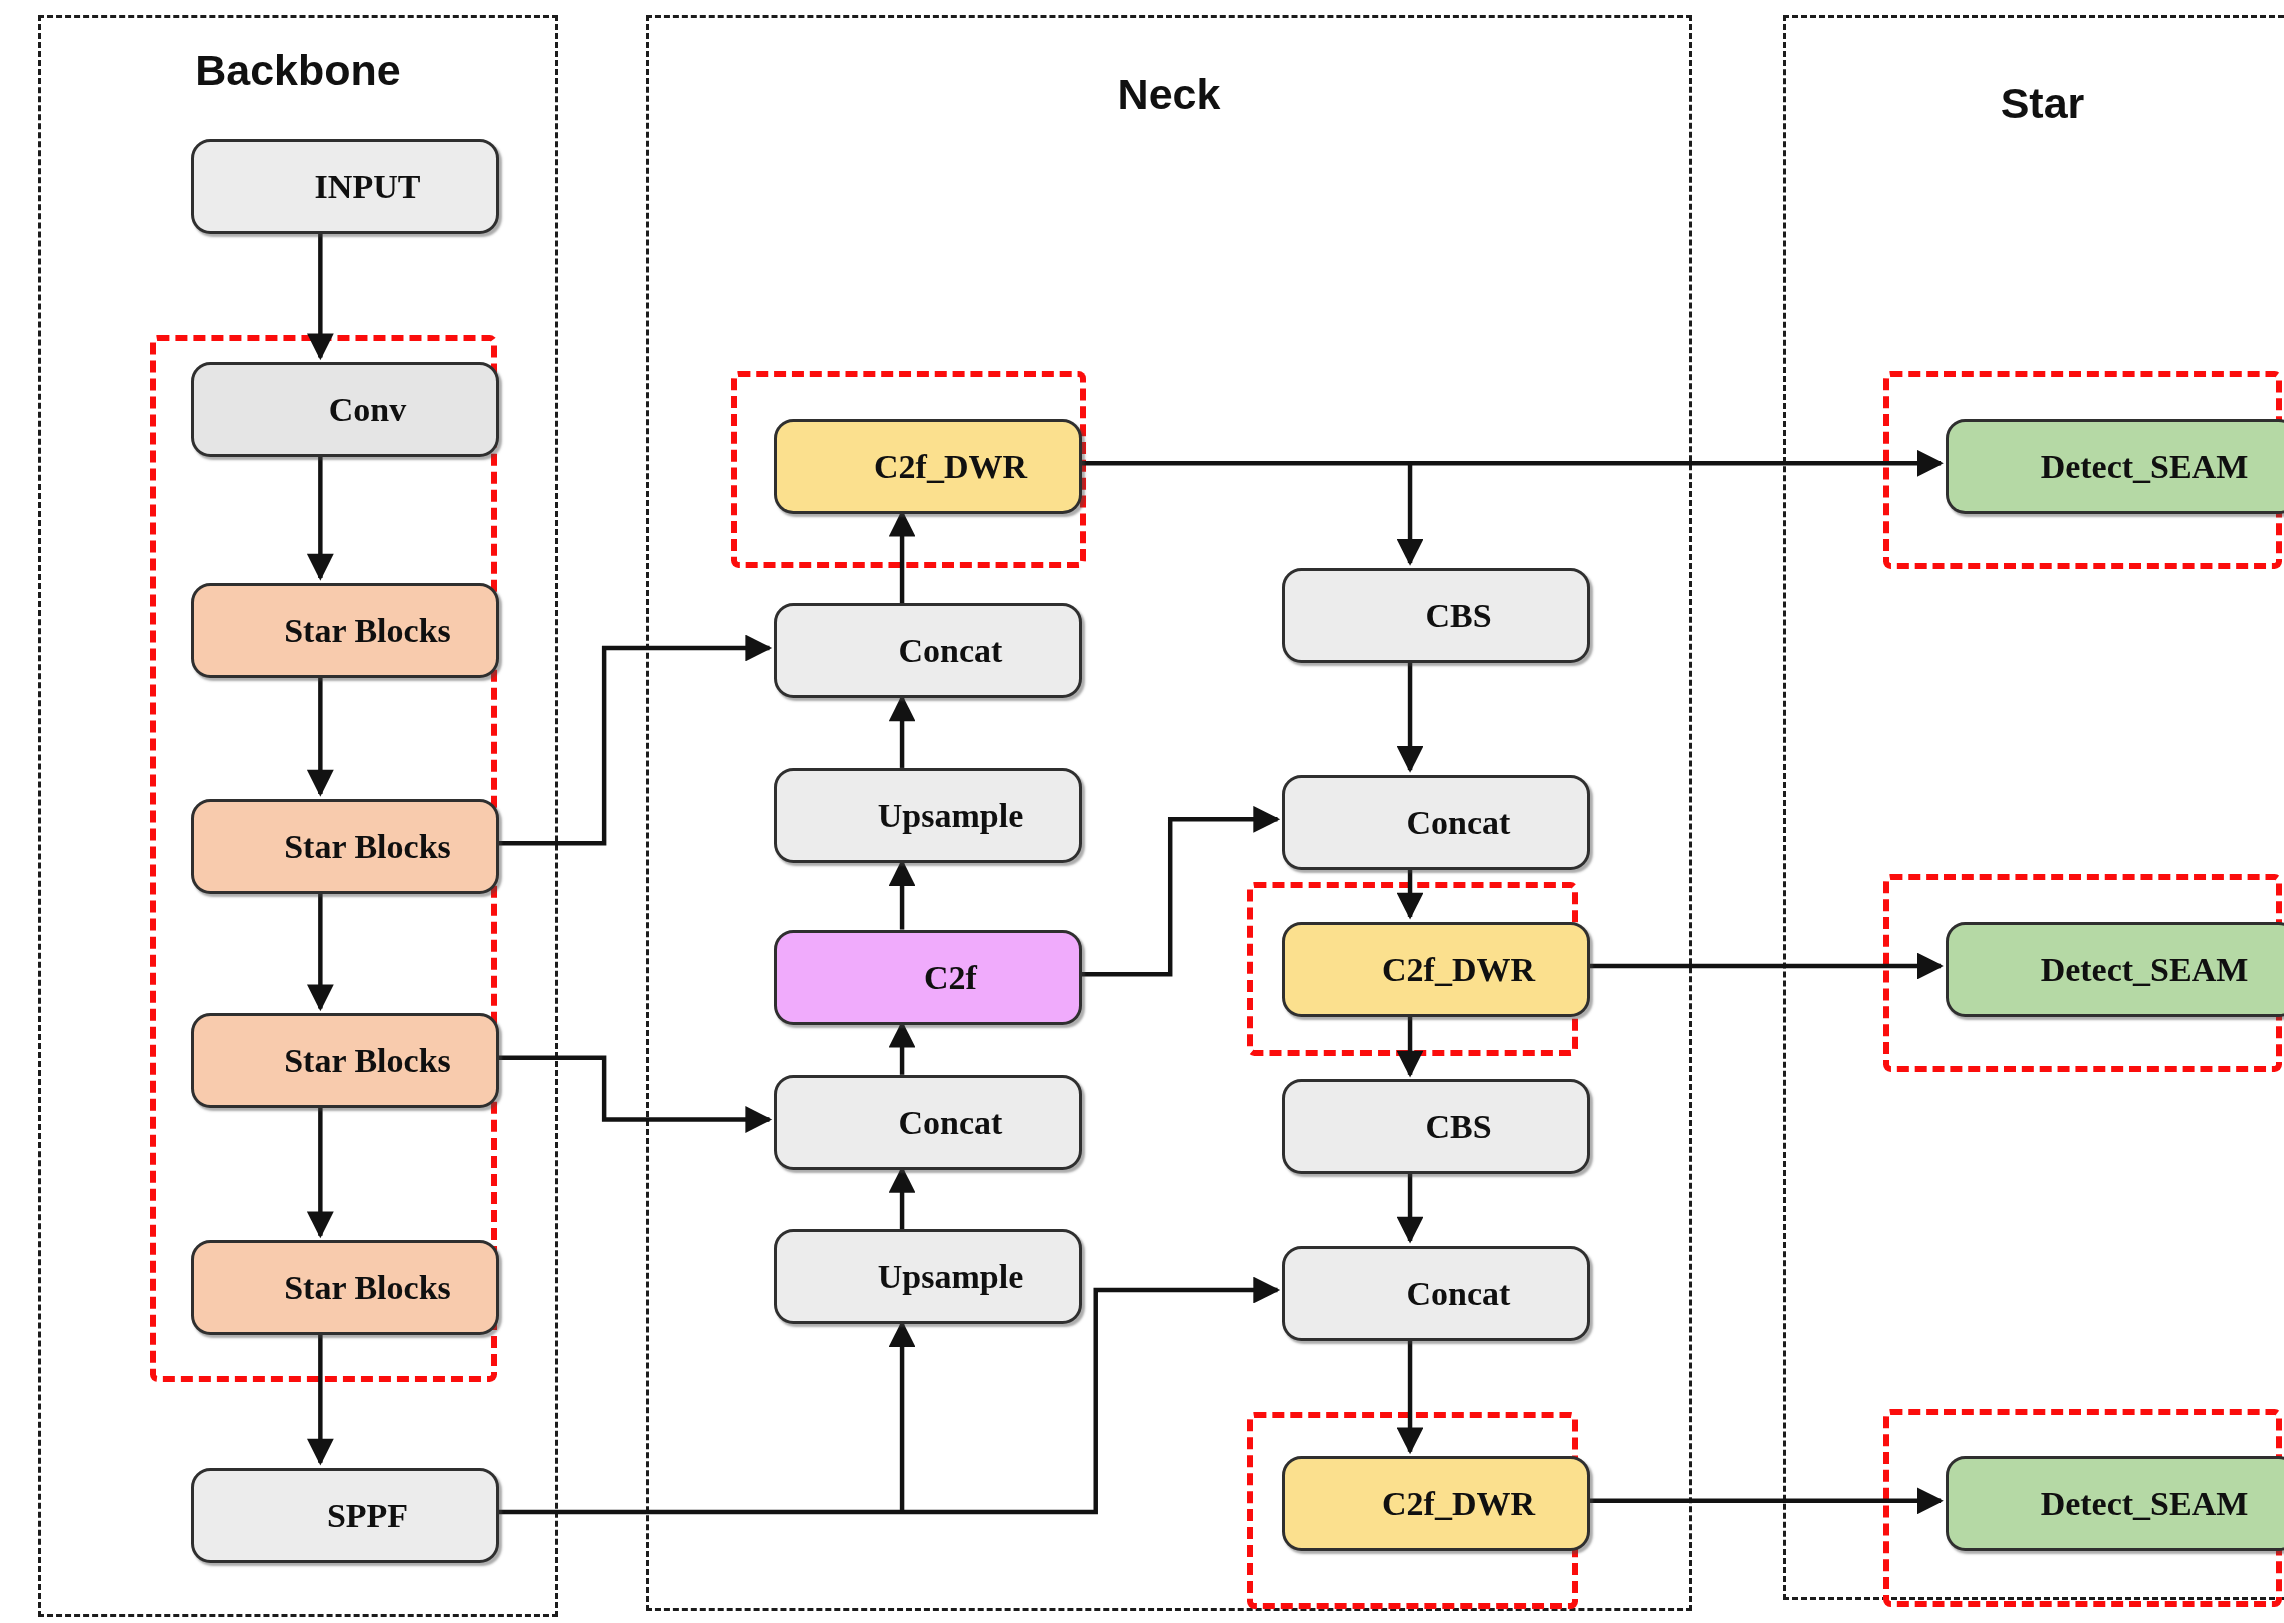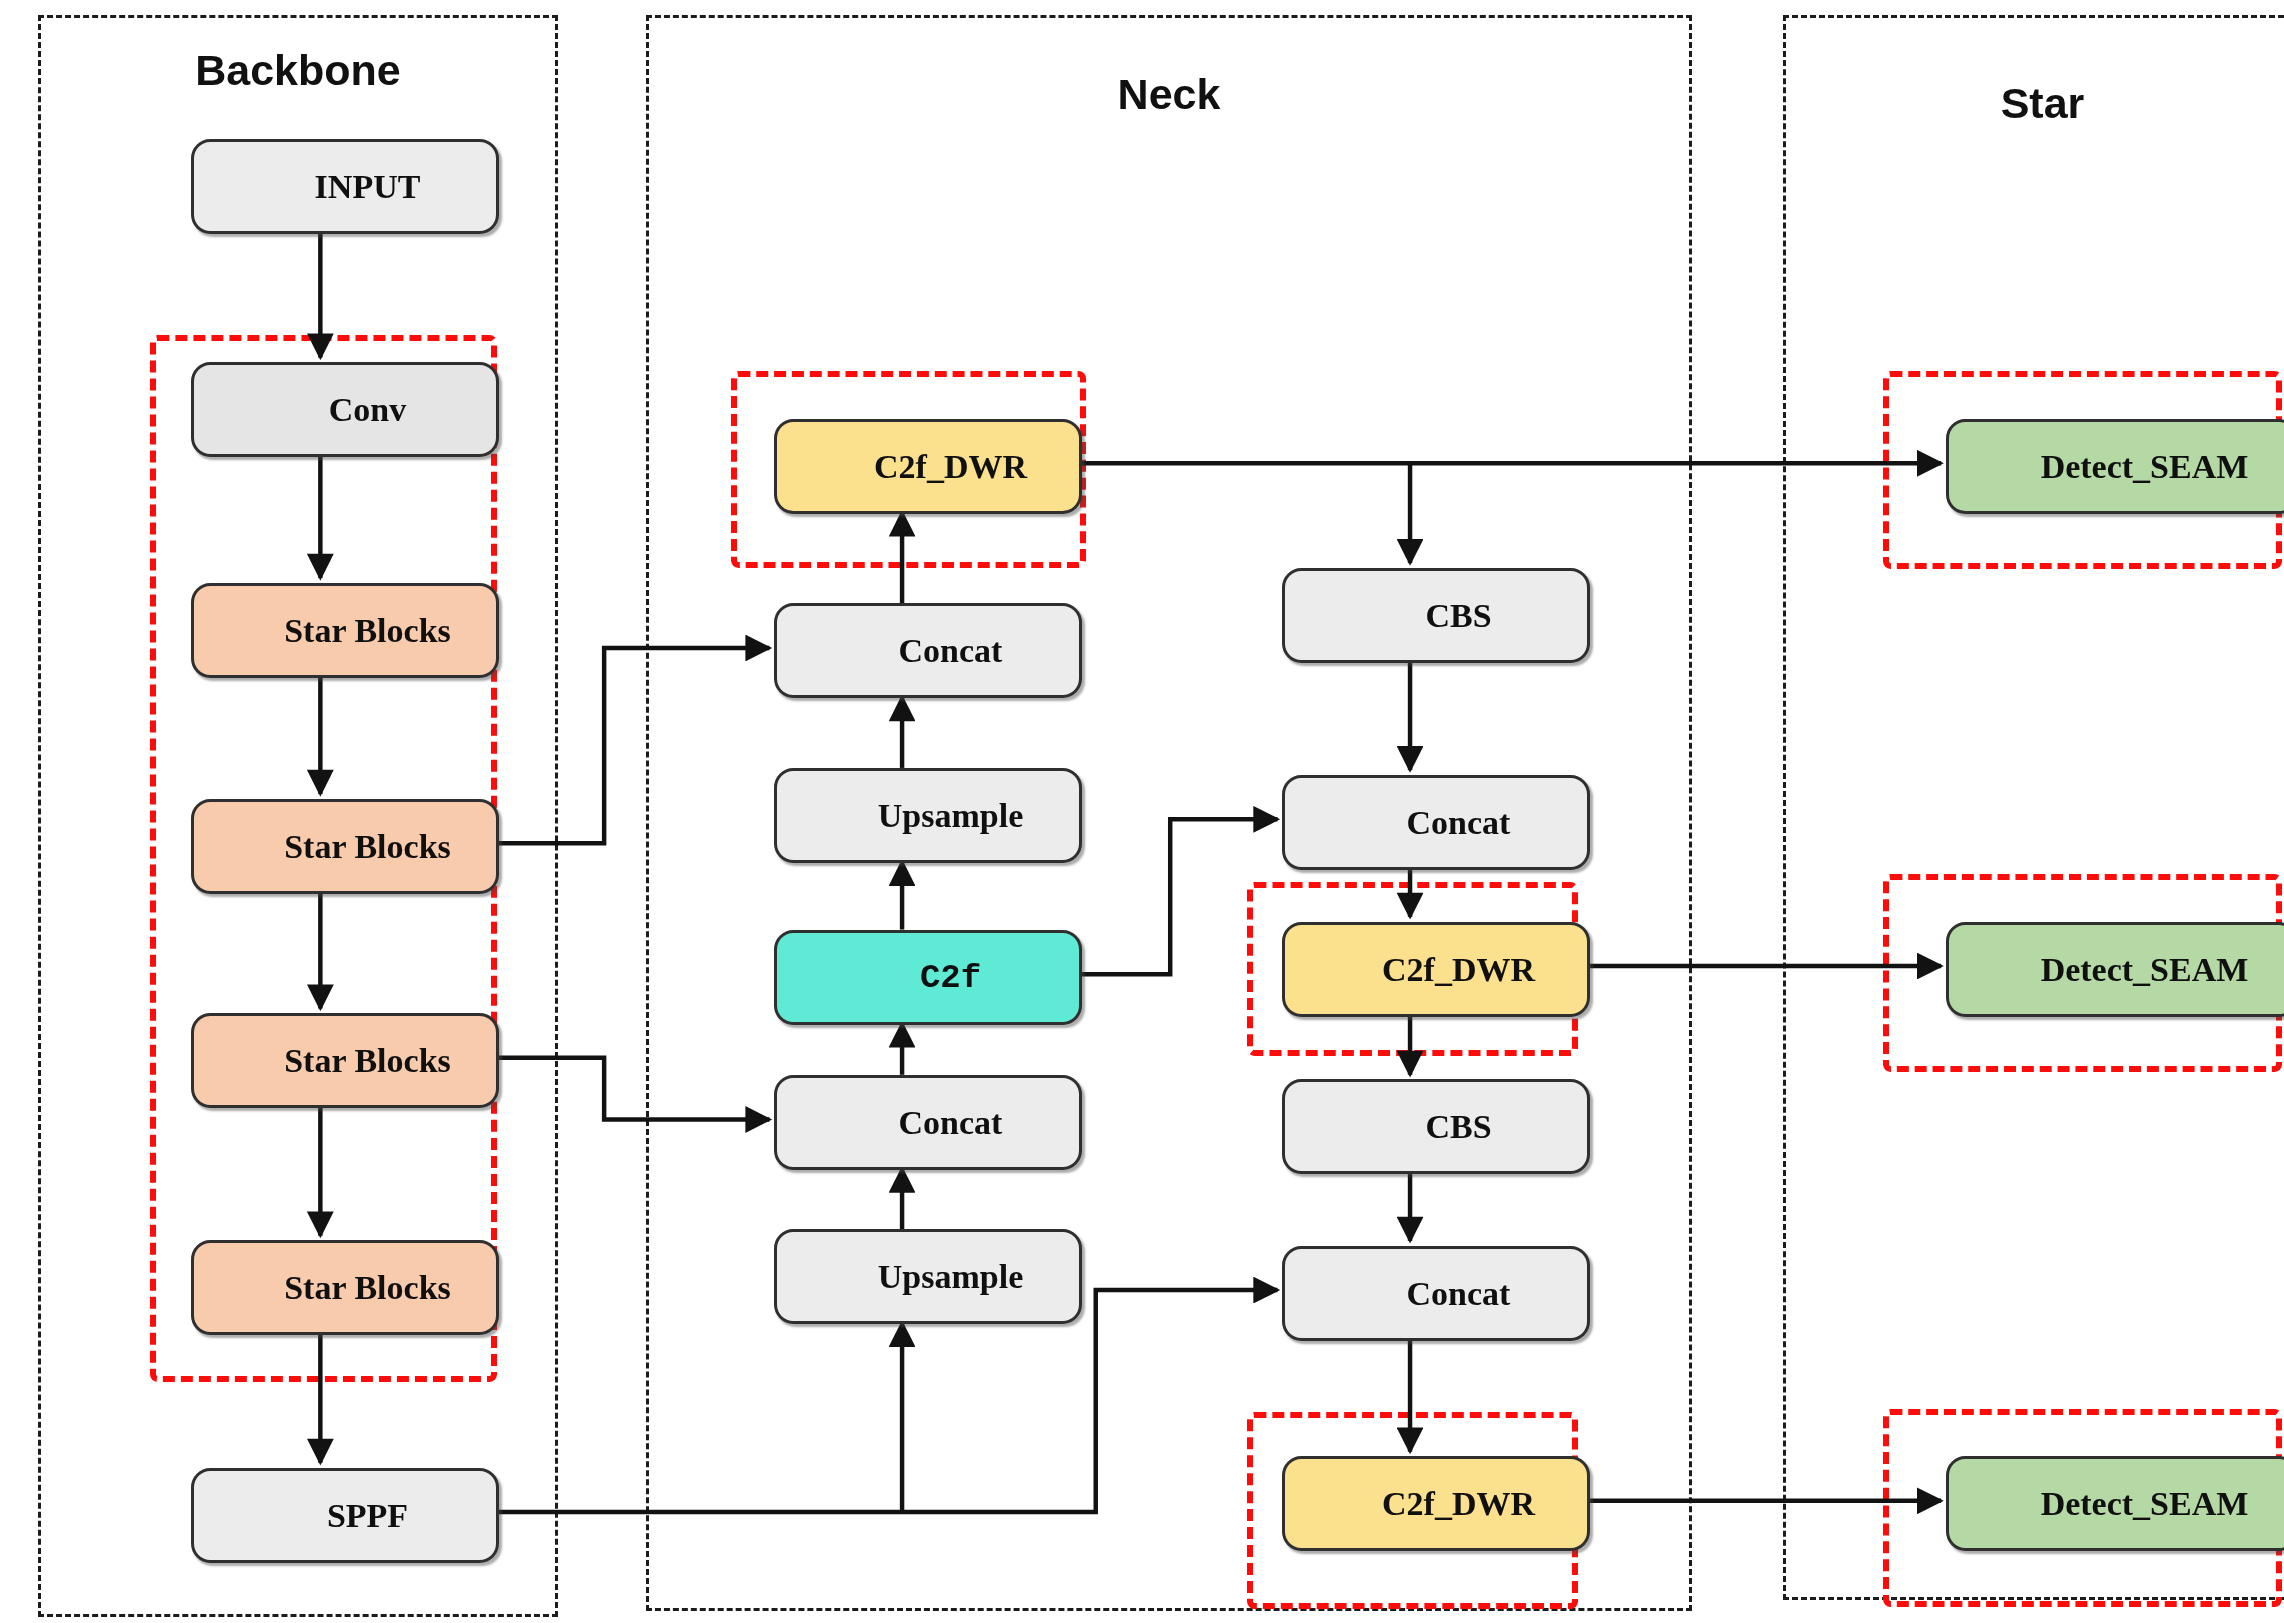--- a/index.html
+++ b/index.html
@@ -106,21 +106,21 @@
       </div>
       <div class="node" style="left: 751px; top: 419px; width: 257px; height: 89px; background: rgb(251, 224, 142); border-color: rgb(47, 47, 47);">
         <span>C2f_DWR</span>
       </div>
       <div class="node" style="left: 751px; top: 603px; width: 257px; height: 89px; background: rgb(236, 236, 236); border-color: rgb(47, 47, 47);">
         <span>Concat</span>
       </div>
       <div class="node" style="left: 751px; top: 768px; width: 257px; height: 89px; background: rgb(236, 236, 236); border-color: rgb(47, 47, 47);">
         <span>Upsample</span>
       </div>
-      <div class="node" style="left: 751px; top: 930px; width: 257px; height: 89px; background: #5eead4; border-color: rgb(47, 47, 47); font-family: Liberation Mono, monospace;">
+      <div class="node" style="left: 751px; top: 930px; width: 257px; height: 89px; background: #f0abfc; border-color: rgb(47, 47, 47);">
         <span>C2f</span>
       </div>
       <div class="node" style="left: 751px; top: 1075px; width: 257px; height: 89px; background: rgb(236, 236, 236); border-color: rgb(47, 47, 47);">
         <span>Concat</span>
       </div>
       <div class="node" style="left: 751px; top: 1229px; width: 257px; height: 89px; background: rgb(236, 236, 236); border-color: rgb(47, 47, 47);">
         <span>Upsample</span>
       </div>
       <div class="node" style="left: 1259px; top: 568px; width: 257px; height: 89px; background: rgb(236, 236, 236); border-color: rgb(47, 47, 47);">
         <span>CBS</span>

